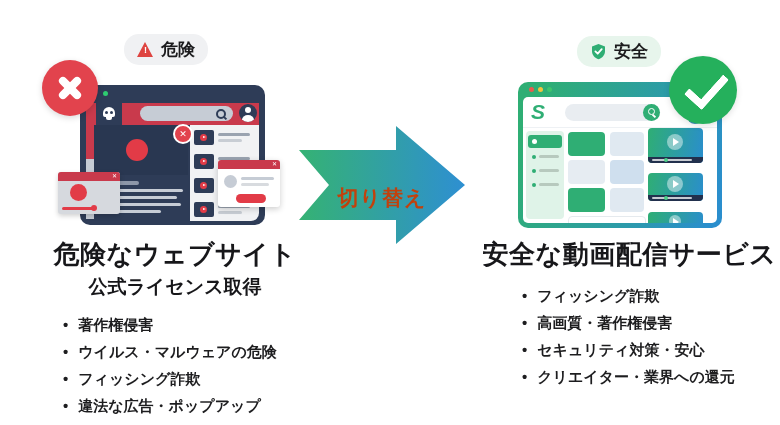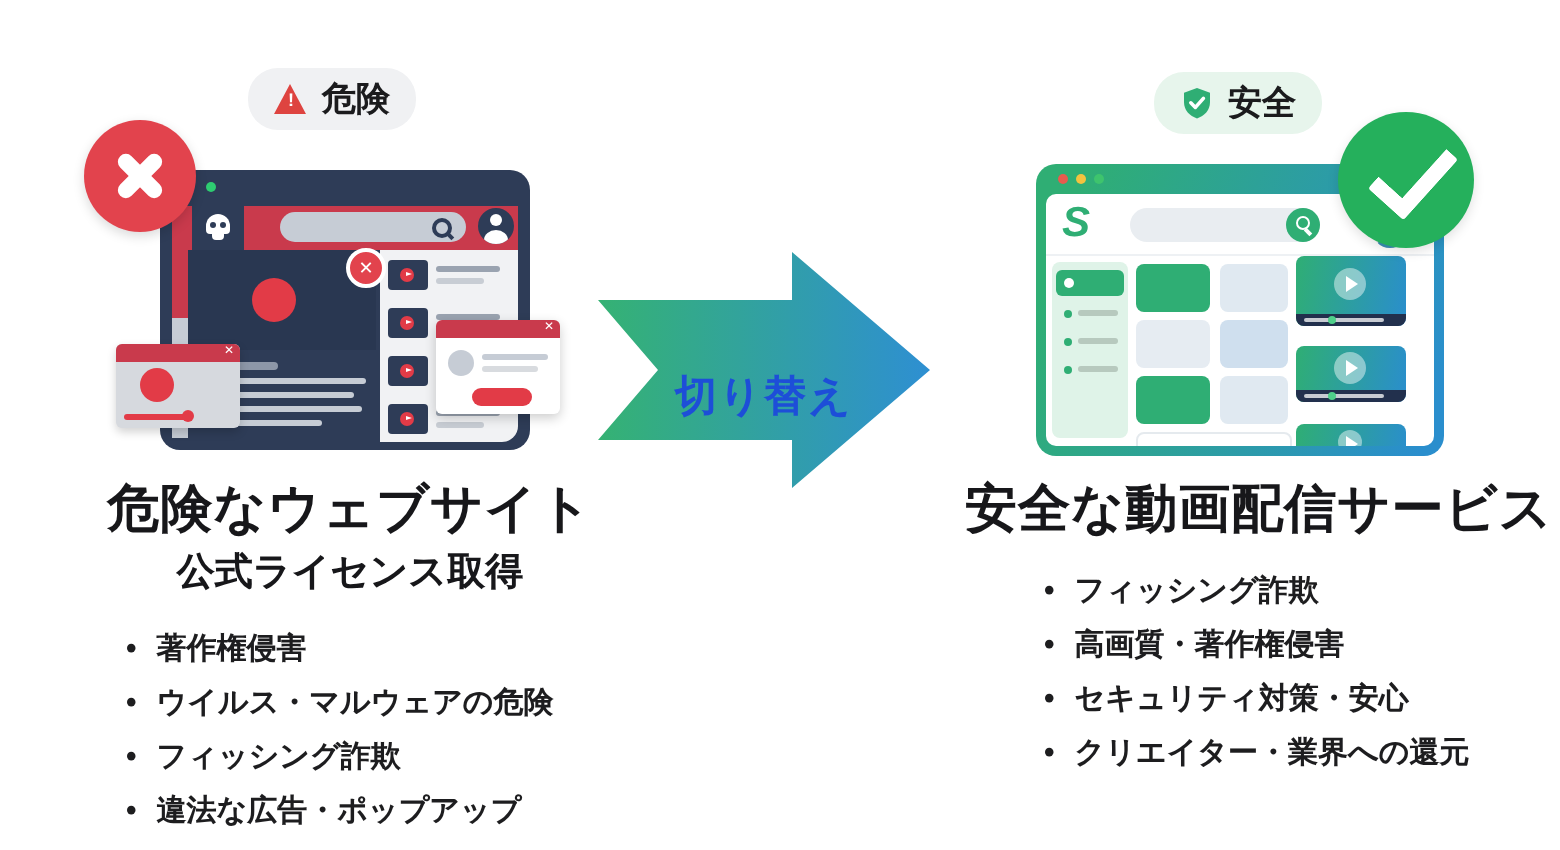--- a/index.html
+++ b/index.html
@@ -115,21 +115,21 @@
       background:rgba(255,255,255,.75);border-radius:1px;}
   .rt-cbar::after{content:"";position:absolute;left:16px;top:1px;width:4px;height:4px;border-radius:50%;background:#4fd08a;}
   .rt-check{left:164px;top:1px;width:68px;height:68px;background:#25b05c;border-radius:50%;
       box-shadow:0 2px 6px rgba(0,0,0,.12);}
   .rt-check::before{content:"";position:absolute;left:17px;top:19px;width:33px;height:16px;
       border-left:8px solid #fff;border-bottom:8px solid #fff;transform:rotate(-48deg);border-radius:2px;}
 
   
   .arrow-svg{position:absolute;left:299px;top:124px;width:168px;height:122px;}
   .arrow-label{position:absolute;left:312px;top:184px;width:140px;text-align:center;
-      font-size:21px;font-weight:700;color:#1d4ed8;letter-spacing:1px;}
+      font-size:21px;font-weight:700;color:#c2410c;letter-spacing:1px;}
 
   
   .txtcol{position:absolute;color:#17171a;}
   .txtcol h2{margin:0;font-size:26px;line-height:33px;font-weight:800;text-align:center;letter-spacing:.5px;}
   .txtcol h3{margin:3px 0 0;font-size:19px;line-height:26px;font-weight:700;text-align:center;}
   .txtcol ul{list-style:none;margin:11px 0 0;padding:0 0 0 38px;}
   .txtcol li{font-size:15px;font-weight:700;line-height:27px;color:#1d1d1f;}
   .txtcol li::before{content:"•";margin-right:10px;}
   .col-left{left:25px;top:238px;width:300px;}
   .col-right{left:472px;top:238px;width:315px;}

